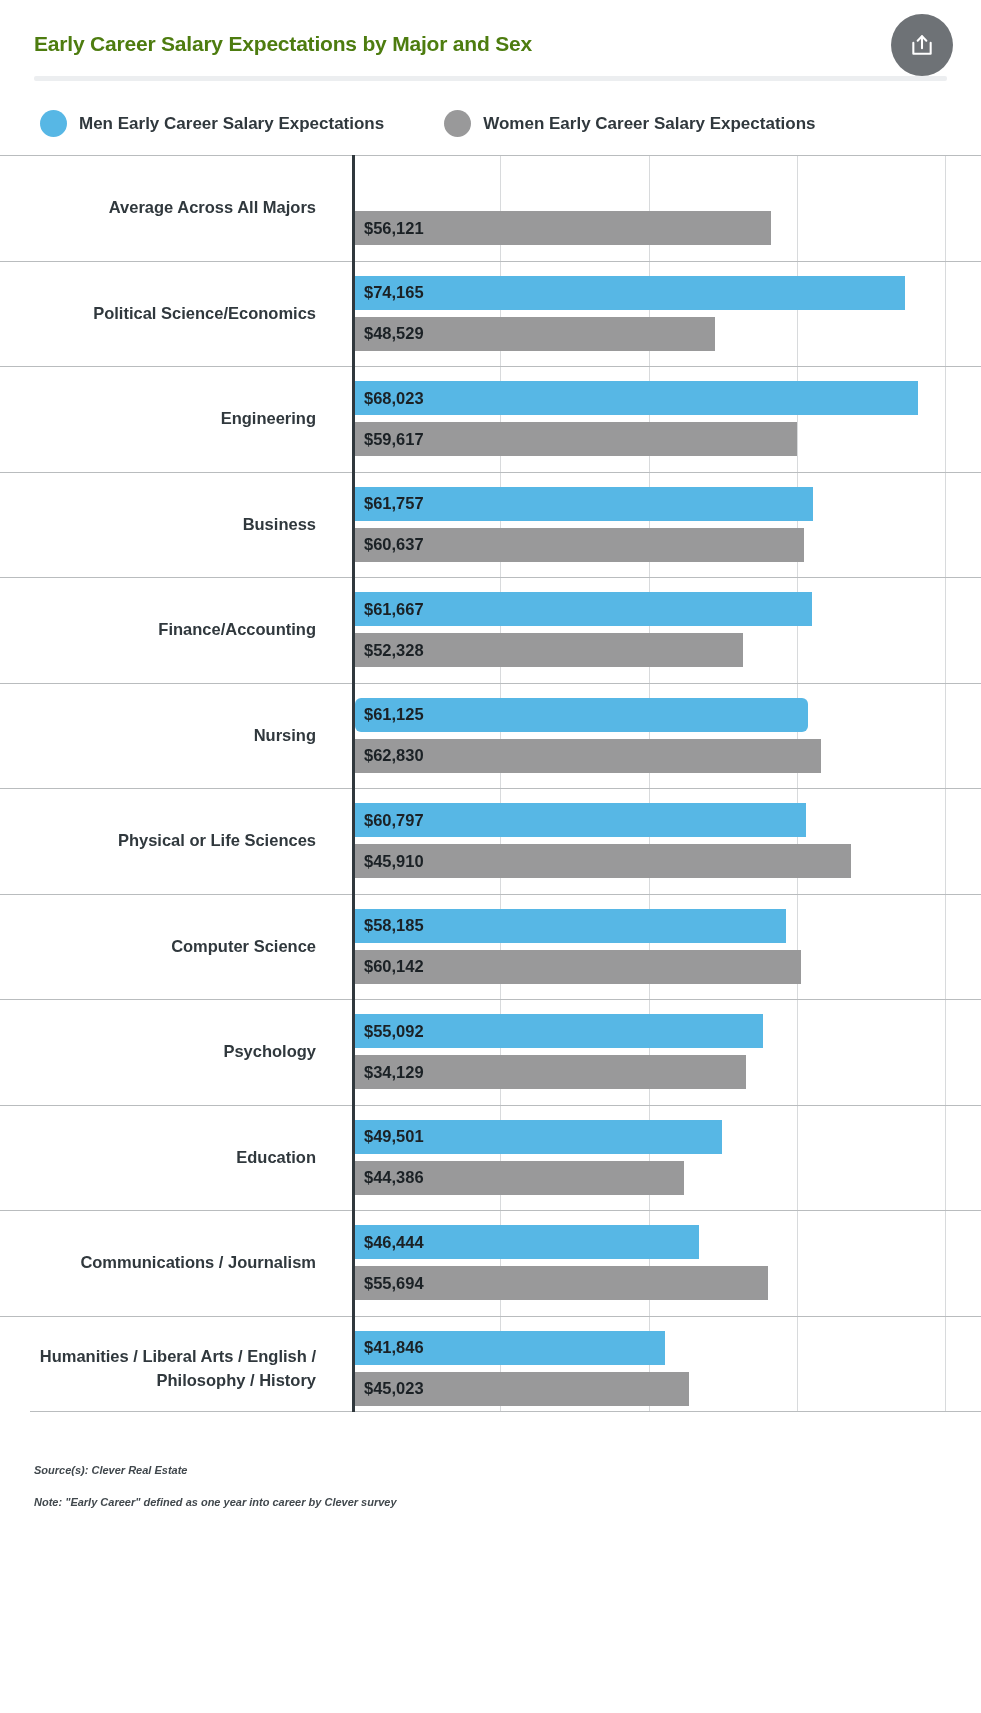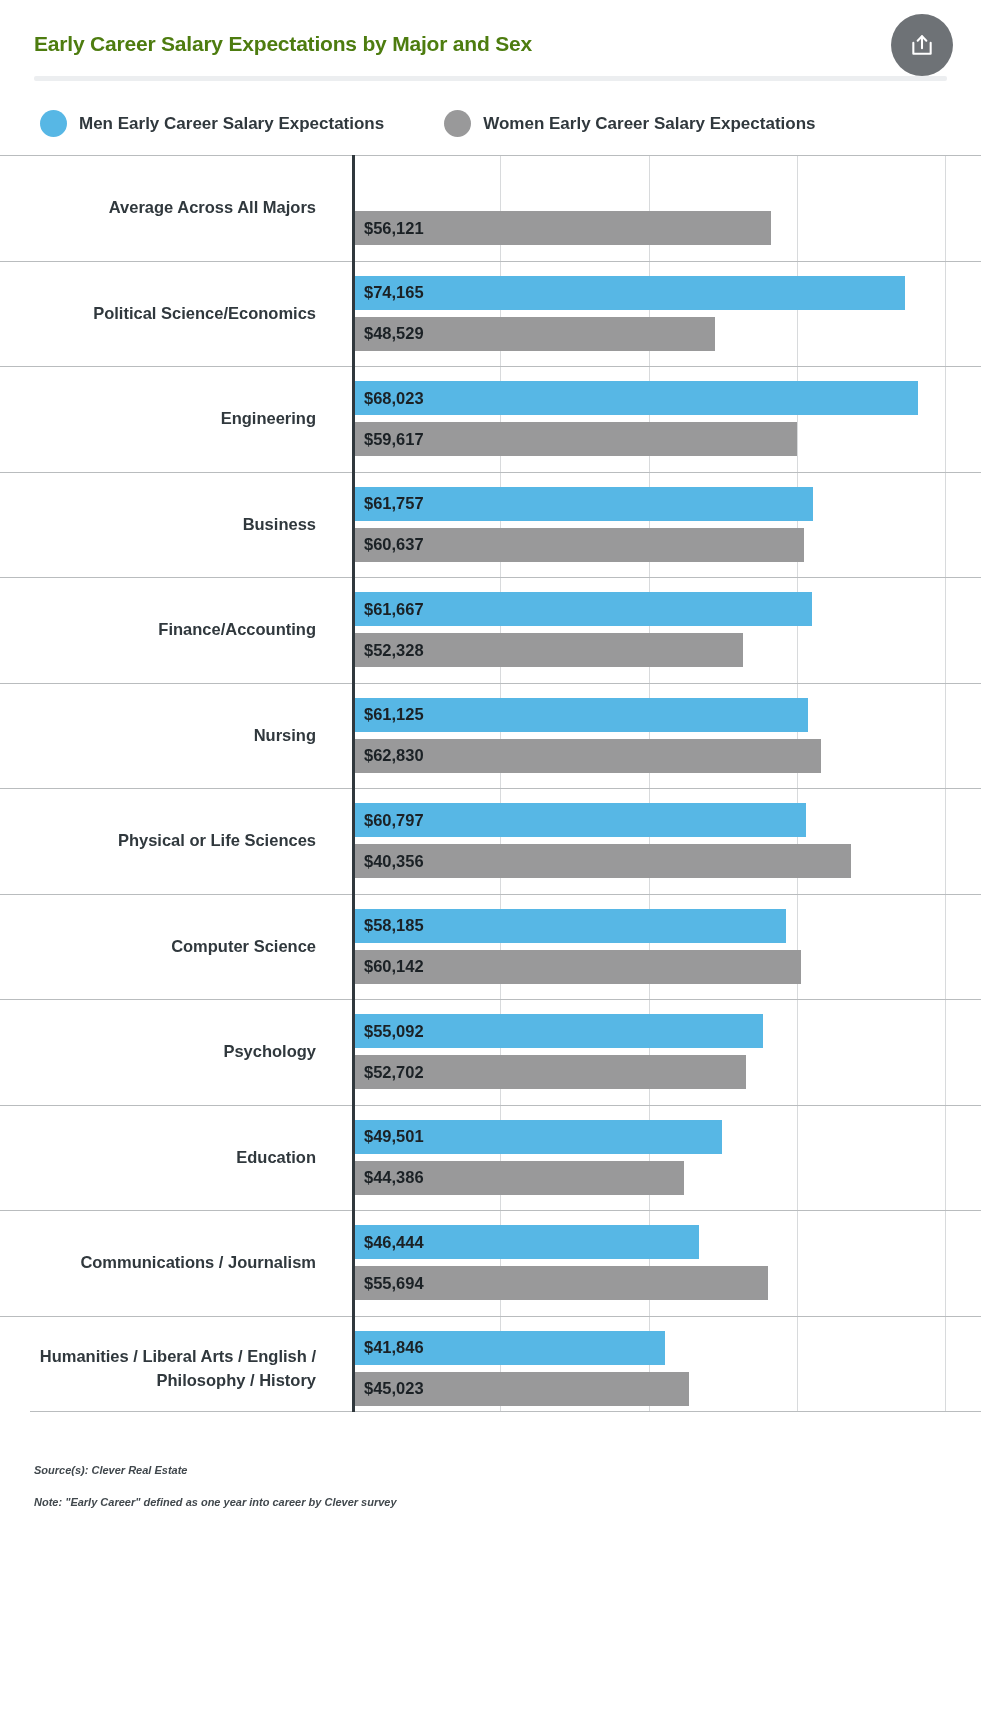--- a/index.html
+++ b/index.html
@@ -257,36 +257,36 @@
                 <span class="bar-value">$61,667</span>
               </div>
               <div class="bar women" style="width: 387.881px; background: rgb(153, 153, 154);">
                 <span class="bar-value">$52,328</span>
               </div>
             </div>
           </div>
           <div class="row">
             <div class="cat-label">Nursing</div>
             <div class="bars">
-              <div class="bar men" style="width: 453.089px; background: rgb(87, 183, 229);">
+              <div class="bar men" style="width: 453.089px; background: rgb(87, 183, 229); border-radius: 6px;">
                 <span class="bar-value">$61,125</span>
               </div>
               <div class="bar women" style="width: 465.727px; background: rgb(153, 153, 154);">
                 <span class="bar-value">$62,830</span>
               </div>
             </div>
           </div>
           <div class="row">
             <div class="cat-label">Physical or Life Sciences</div>
             <div class="bars">
               <div class="bar men" style="width: 450.658px; background: rgb(87, 183, 229);">
                 <span class="bar-value">$60,797</span>
               </div>
               <div class="bar women" style="width: 496.356px; background: rgb(153, 153, 154);">
-                <span class="bar-value">$40,356</span>
+                <span class="bar-value">$45,910</span>
               </div>
             </div>
           </div>
           <div class="row">
             <div class="cat-label">Computer Science</div>
             <div class="bars">
               <div class="bar men" style="width: 431.296px; background: rgb(87, 183, 229);">
                 <span class="bar-value">$58,185</span>
               </div>
               <div class="bar women" style="width: 445.803px; background: rgb(153, 153, 154);">
@@ -294,21 +294,21 @@
               </div>
             </div>
           </div>
           <div class="row">
             <div class="cat-label">Psychology</div>
             <div class="bars">
               <div class="bar men" style="width: 408.369px; background: rgb(87, 183, 229);">
                 <span class="bar-value">$55,092</span>
               </div>
               <div class="bar women" style="width: 390.654px; background: rgb(153, 153, 154);">
-                <span class="bar-value">$52,702</span>
+                <span class="bar-value">$34,129</span>
               </div>
             </div>
           </div>
           <div class="row">
             <div class="cat-label">Education</div>
             <div class="bars">
               <div class="bar men" style="width: 366.926px; background: rgb(87, 183, 229);">
                 <span class="bar-value">$49,501</span>
               </div>
               <div class="bar women" style="width: 329.011px; background: rgb(153, 153, 154);">

